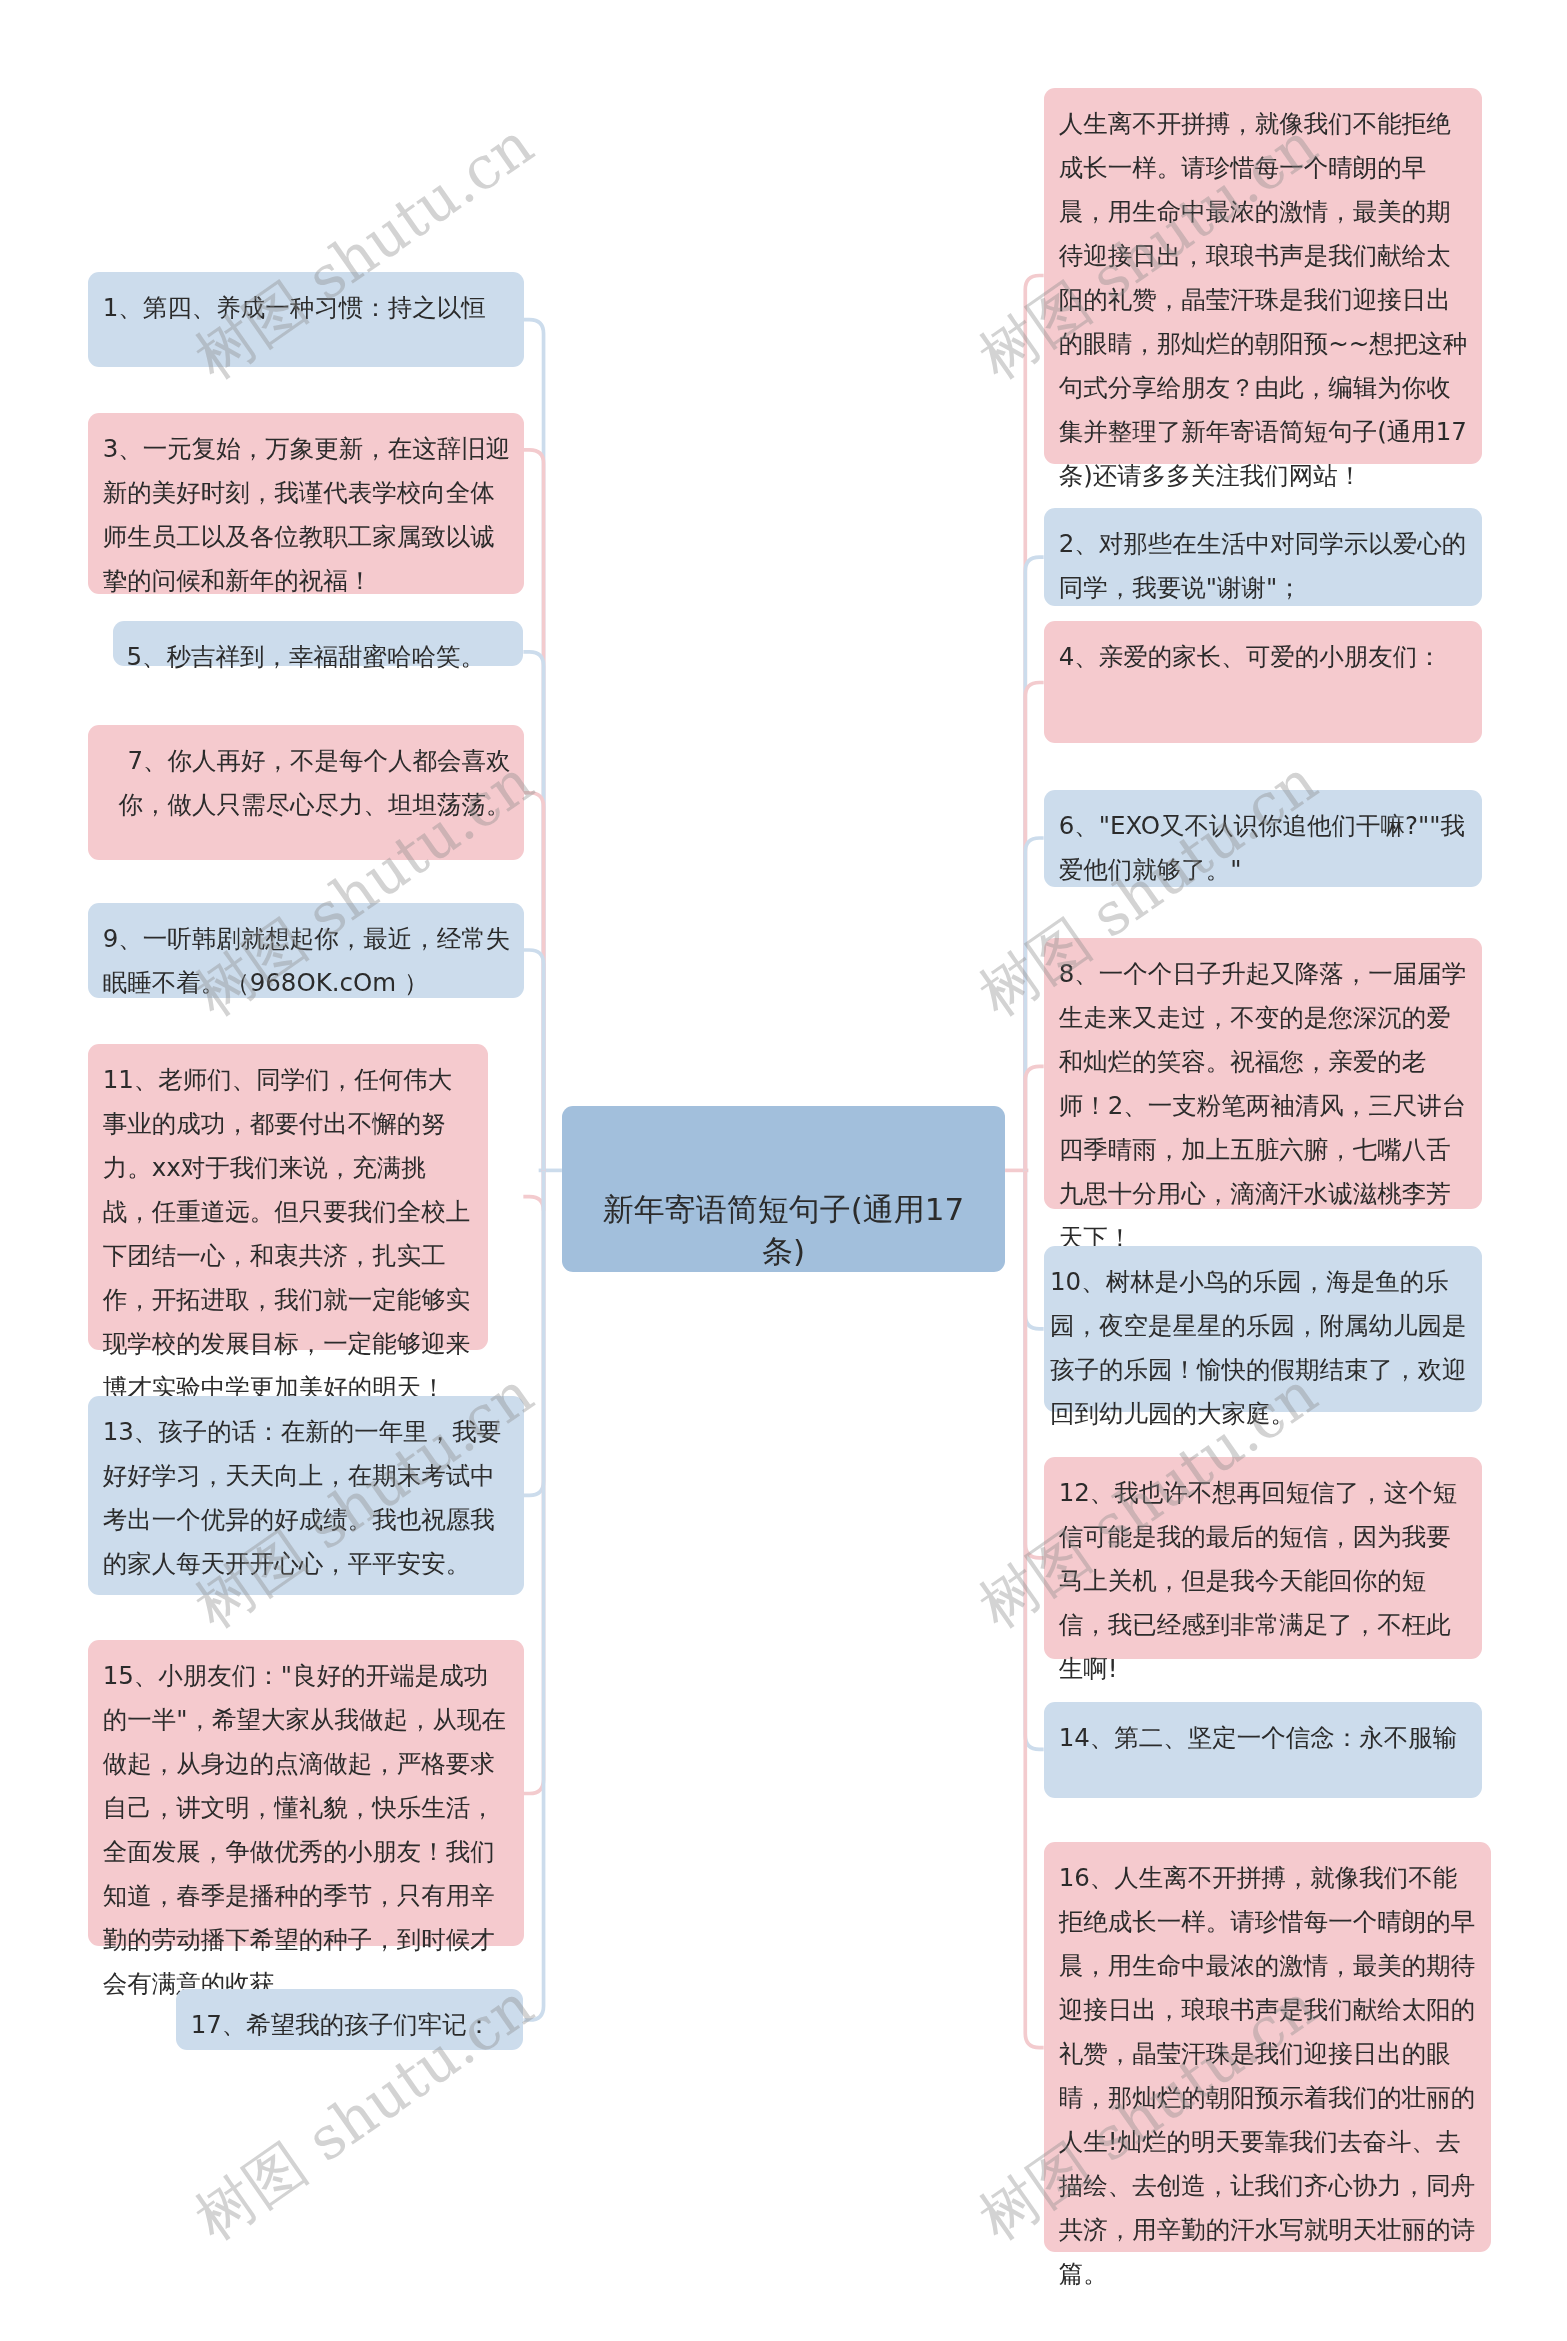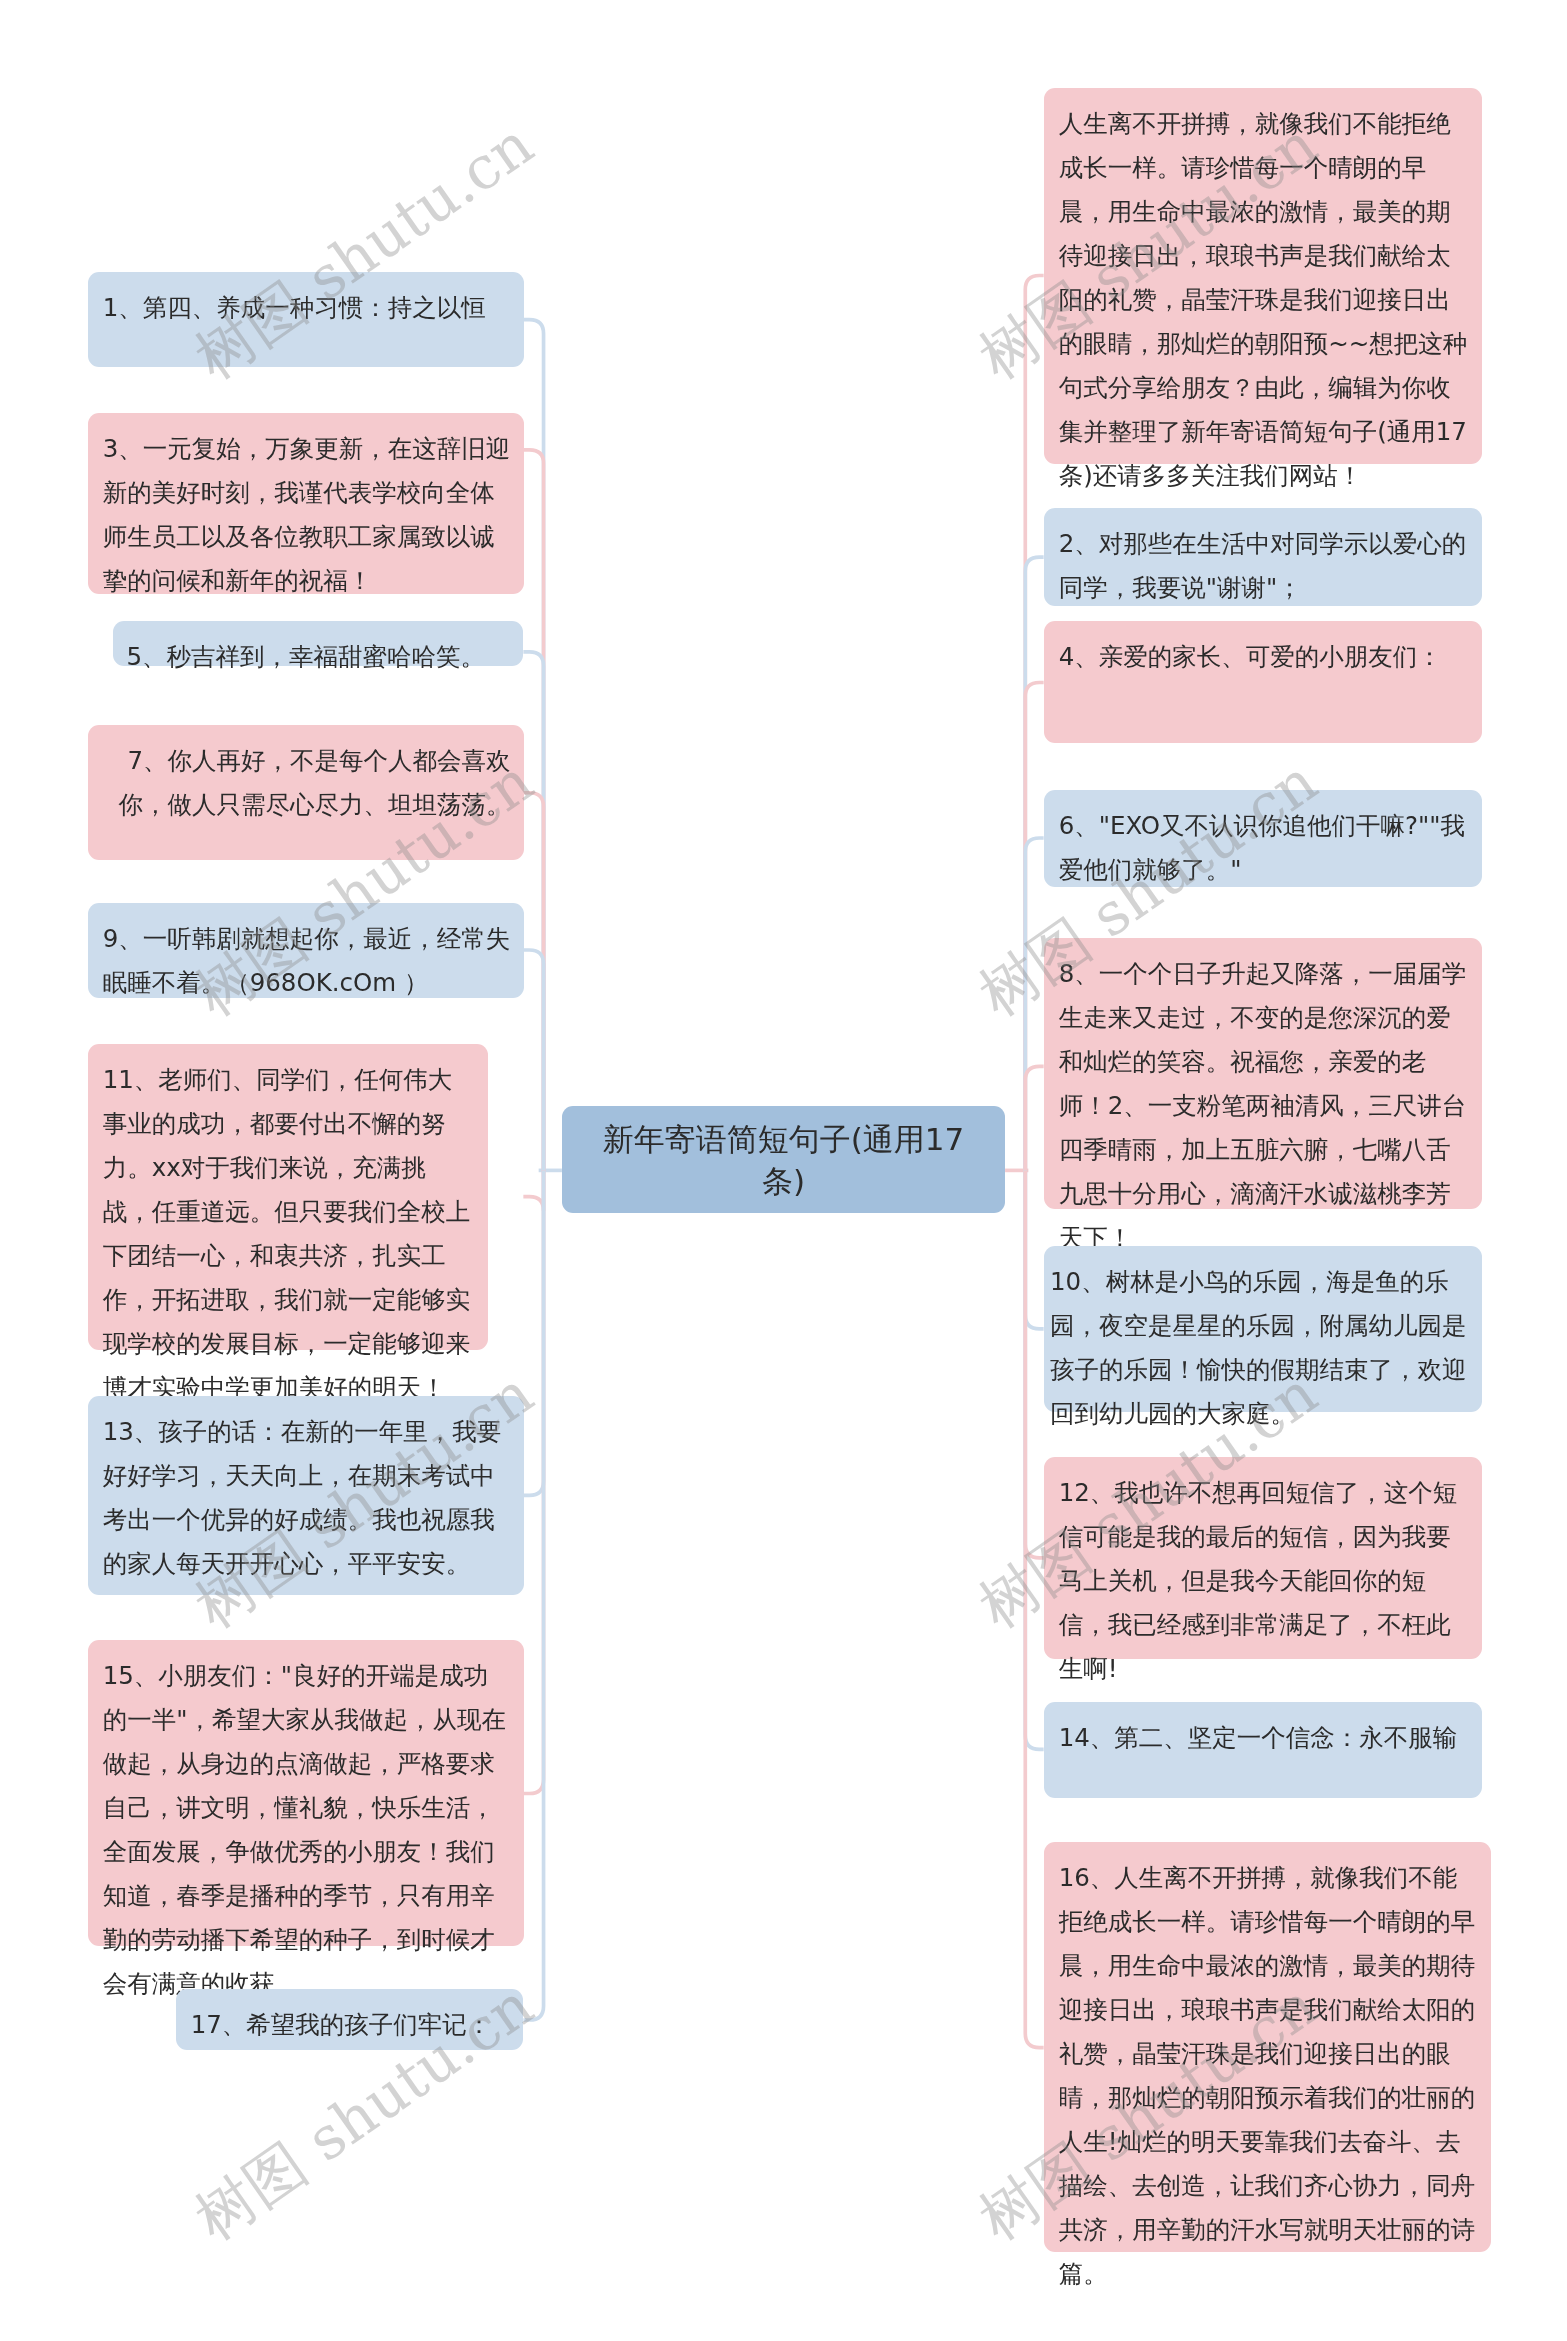--- a/index.html
+++ b/index.html
@@ -5,23 +5,23 @@
   html, body { margin: 0; padding: 0; background: #ffffff; }
   body { width: 1567px; height: 2342px; position: relative; overflow: hidden;
          font-family: "DejaVu Sans", "Liberation Sans", sans-serif; }
   #connectors { position: absolute; left: 0; top: 0; width: 1567px; height: 2342px; z-index: 1; }
   .node { position: absolute; box-sizing: border-box; border-radius: 11px;
           color: #2b2b2b; font-size: 24.5px; line-height: 44px;
           padding: 13.5px 13.5px 13.5px 14.7px; z-index: 2; word-break: break-all; }
   .node.blue { background: #ccdcec; }
   .node.pink { background: #f5cace; }
   .center { position: absolute; box-sizing: border-box; left: 562px; top: 1106px;
-            width: 443px; height: 107px; border-radius: 11px; background: #a2bfdc;
+            width: 443px; height: 166px; border-radius: 11px; background: #a2bfdc;
             color: #2b2b2b; font-size: 31px; line-height: 42px; text-align: center;
-            display: flex; align-items: center; justify-content: center;
+            display: flex; align-items: flex-end; justify-content: center;
             padding: 0 24.5px; z-index: 3; }
   .watermark { position: absolute; font-family: "DejaVu Serif", "Liberation Serif", serif;
                font-size: 59px; color: rgba(140,140,140,0.38); transform: rotate(-35deg);
                transform-origin: left bottom; white-space: nowrap; z-index: 4;
                pointer-events: none; }
 </style>
 </head>
 <body>
 
 <svg id="connectors" viewBox="0 0 2560 3826">

